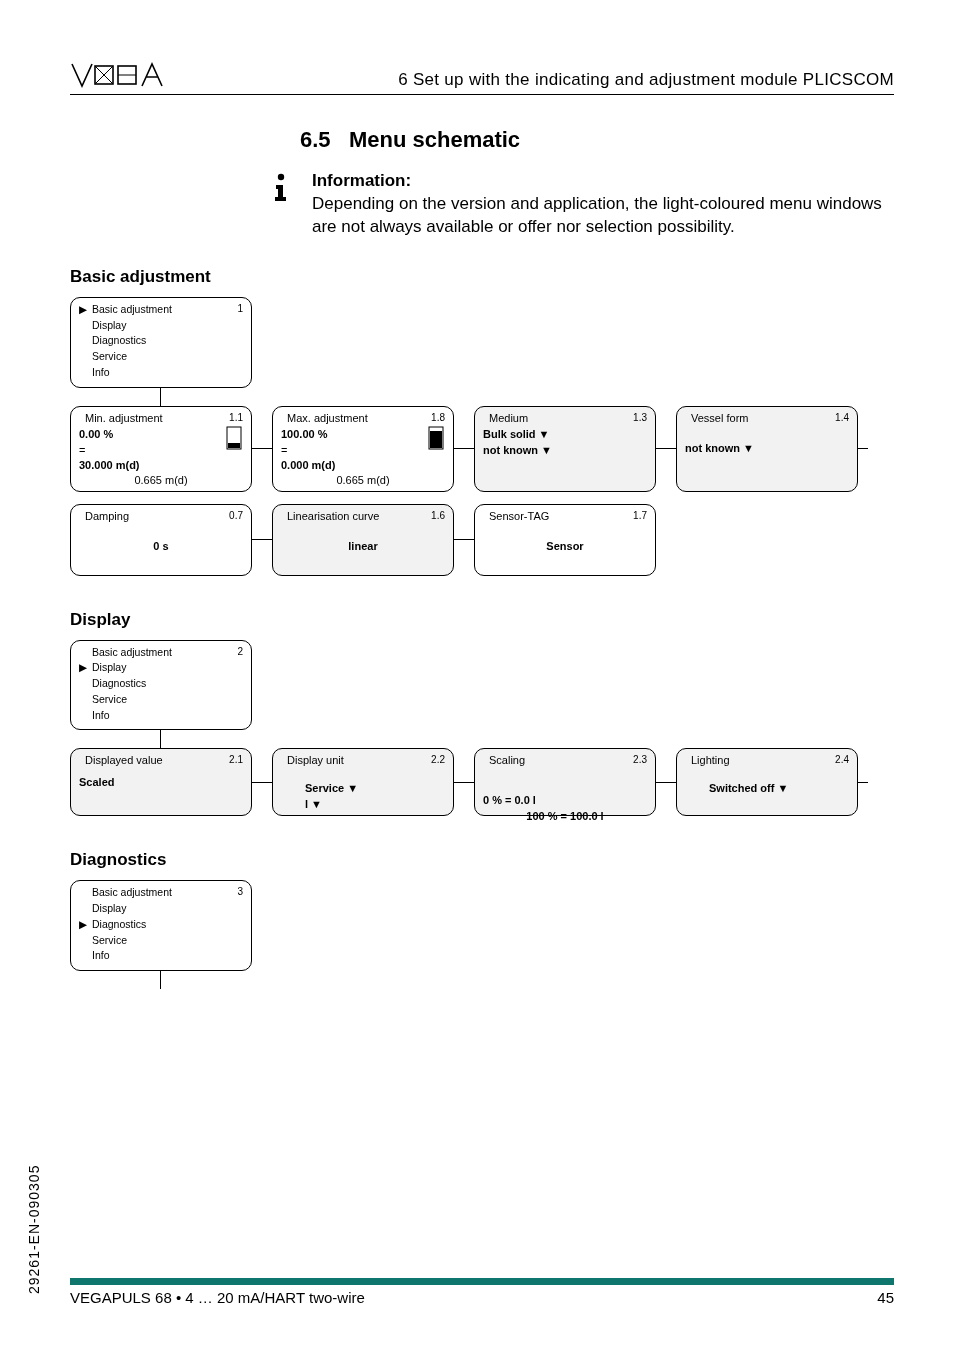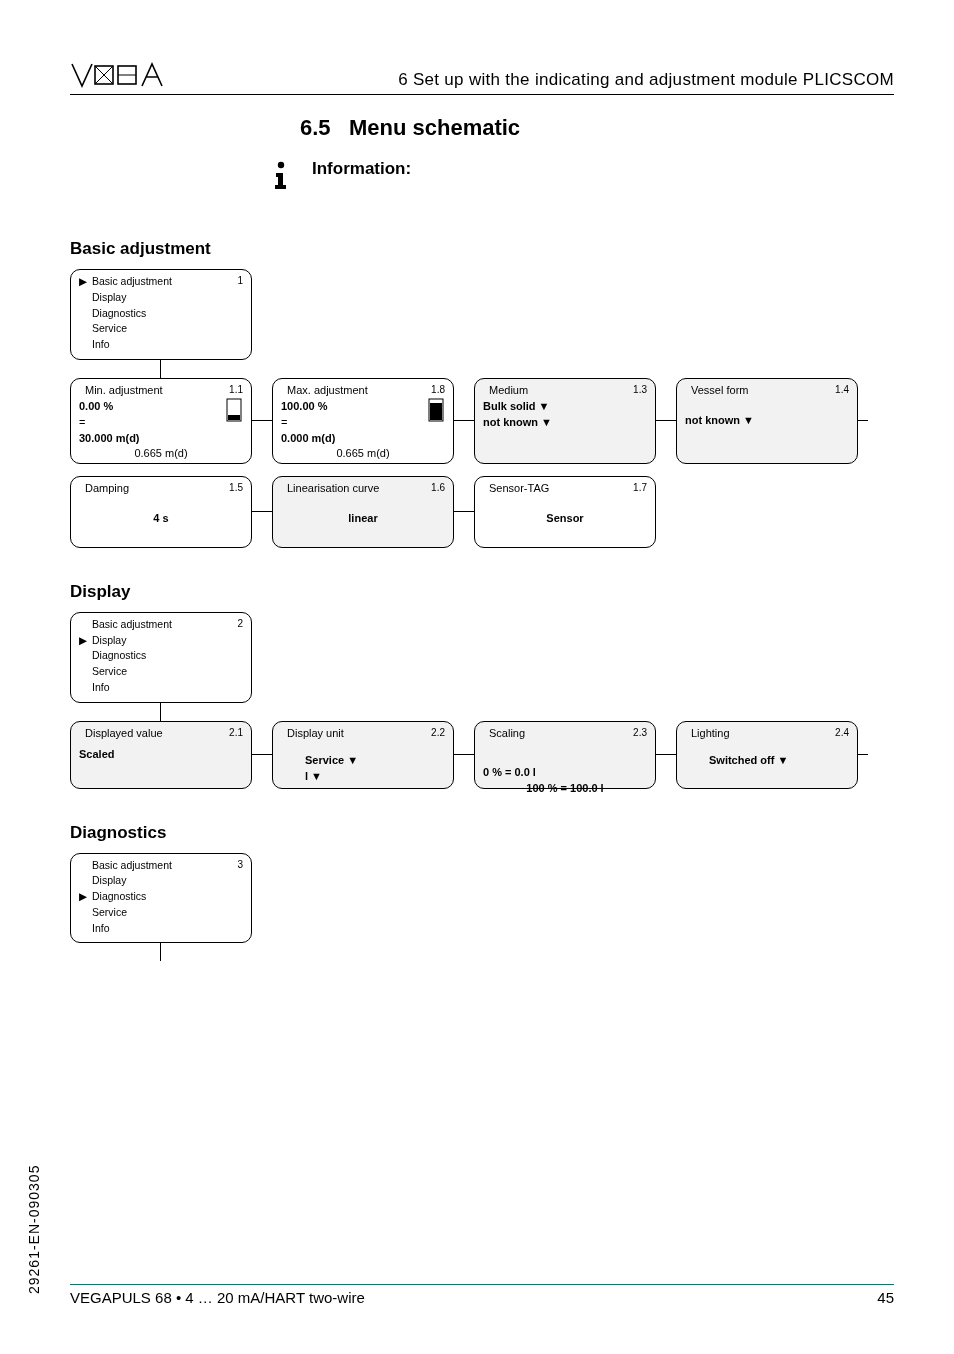--- a/index.html
+++ b/index.html
@@ -16,37 +16,38 @@
     padding: 60px 60px 40px 70px;
     position: relative;
     height: 100%;
   }
   .header {
     display: flex;
     align-items: flex-end;
     justify-content: space-between;
     border-bottom: 1px solid #000;
     padding-bottom: 4px;
-    margin-bottom: 20px;
+    margin-bottom: 32px;
   }
   .logo svg { display: block; }
   .header-title {
     font-size: 17px;
     letter-spacing: 0.3px;
   }
   .section-title {
     font-size: 22px;
     font-weight: bold;
     margin: 16px 0 18px 230px;
   }
   .info-block {
     display: flex;
     align-items: flex-start;
     margin-left: 200px;
-    margin-bottom: 44px;
+    margin-bottom: 28px;
+    justify-content: center;
   }
   .info-icon {
     flex: 0 0 30px;
     margin-right: 12px;
     margin-top: 2px;
   }
   .info-text .info-heading {
     font-weight: bold;
     font-size: 17px;
     margin-bottom: 2px;
@@ -123,21 +124,21 @@
     height: 18px;
     width: 1px;
     background: #000;
     margin-left: 90px;
   }
   .footer {
     position: absolute;
     left: 70px;
     right: 60px;
     bottom: 48px;
-    border-top: 1px solid #0f766e;
+    border-top: 7px solid #0f766e;
     padding-top: 4px;
     display: flex;
     justify-content: space-between;
     font-size: 15px;
   }
   .side-code {
     position: absolute;
     left: 42px;
     bottom: 60px;
     transform: rotate(-90deg);
@@ -174,20 +175,21 @@
 
   <div class="info-block">
     <span class="info-icon">
       <svg width="22" height="30" viewBox="0 0 22 30">
         <circle cx="11" cy="4" r="3.2" fill="#000"></circle>
         <path d="M6 12 H13 V24 H16 V28 H5 V24 H8 V16 H6 Z" fill="#000"></path>
       </svg>
     </span>
     <div class="info-text">
       <div class="info-heading">Information:</div>
+      <div class="info-body">Depending on the version and application, the light-coloured menu windows are not always available or offer nor selection possibility.</div>
     </div>
   </div>
 
   <div class="group-label">Basic adjustment</div>
   <div class="diagram">
     <div class="box">
       <span class="num">1</span>
       <ul>
         <li>
             <span class="marker">▶</span>
@@ -257,23 +259,23 @@
         <div class="bold" style="margin-top:14px">not known ▼</div>
       </div>
       <div class="conn-h short"></div>
     </div>
 
     <div style="height:12px"></div>
 
     <div class="row">
       <div class="conn-h short" style="position:absolute;left:-10px;margin-top:36px"></div>
       <div class="box" style="height:72px">
-        <span class="num">1.5</span>
+        <span class="num">0.7</span>
         <div class="title">Damping</div>
-        <div class="center-val">4 s</div>
+        <div class="center-val">0 s</div>
       </div>
       <div class="conn-h"></div>
       <div class="box shaded" style="height:72px">
         <span class="num">1.6</span>
         <div class="title">Linearisation curve</div>
         <div class="center-val">linear</div>
       </div>
       <div class="conn-h"></div>
       <div class="box" style="height:72px">
         <span class="num">1.7</span>

